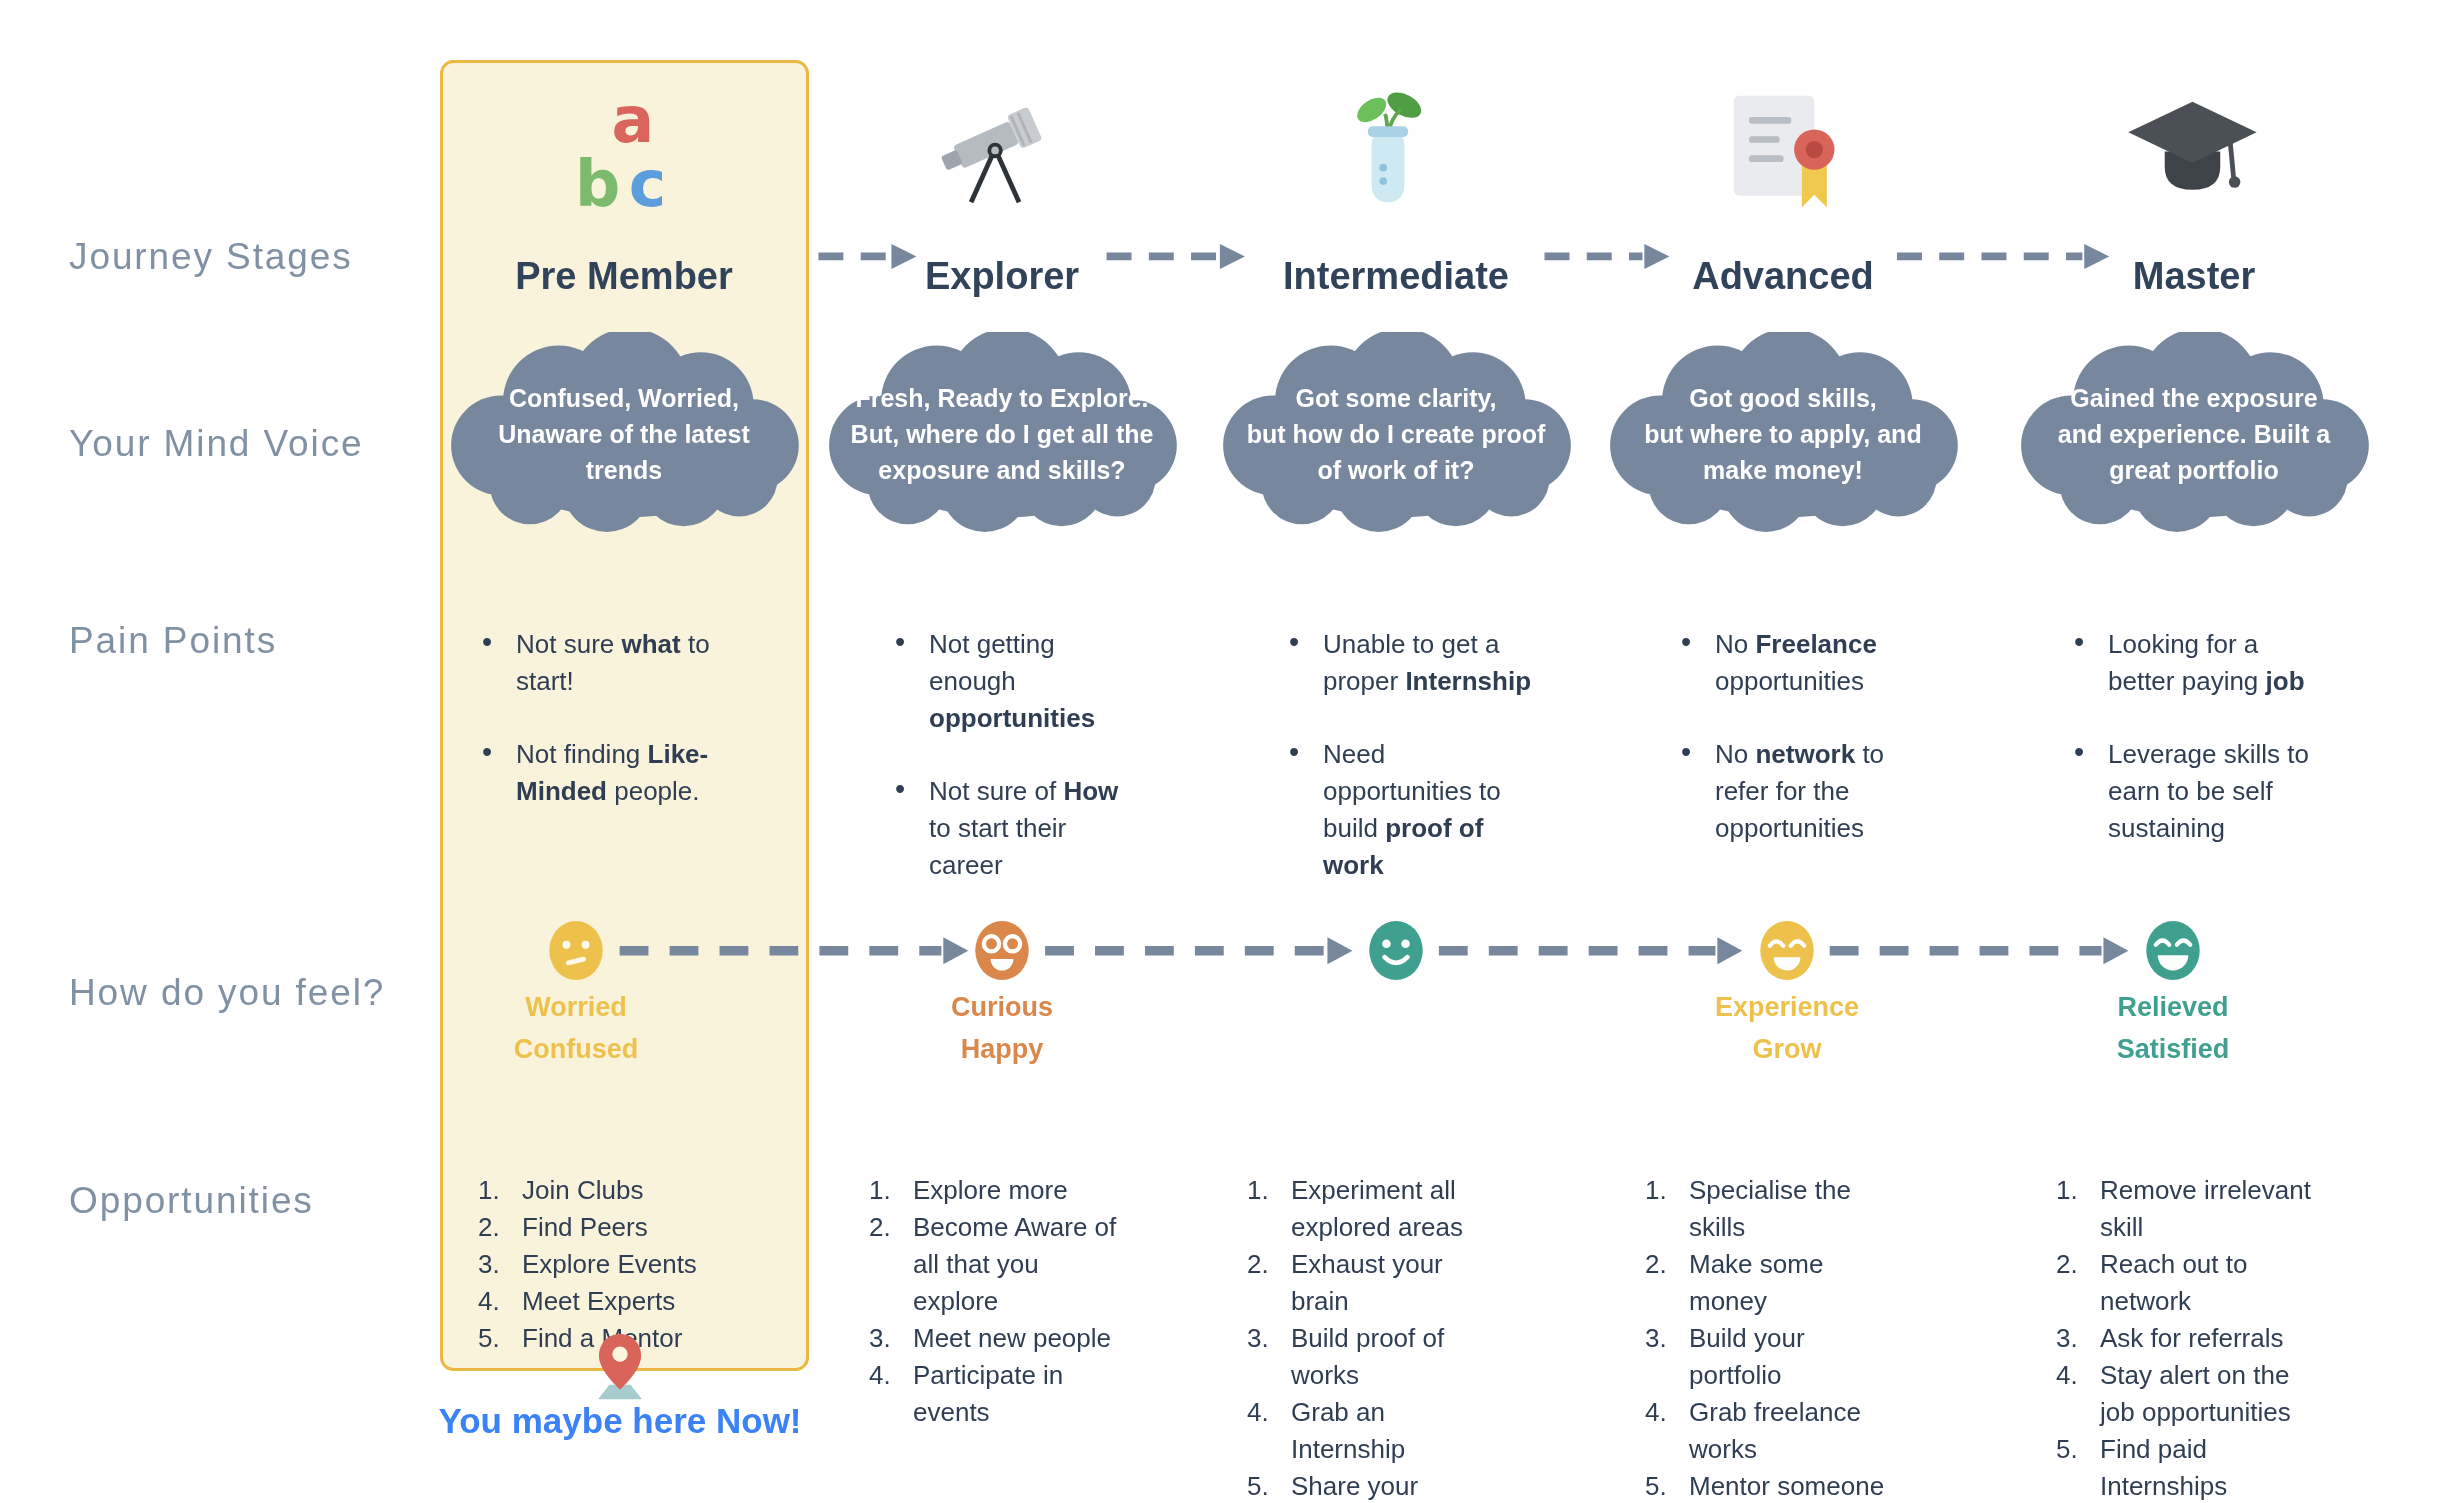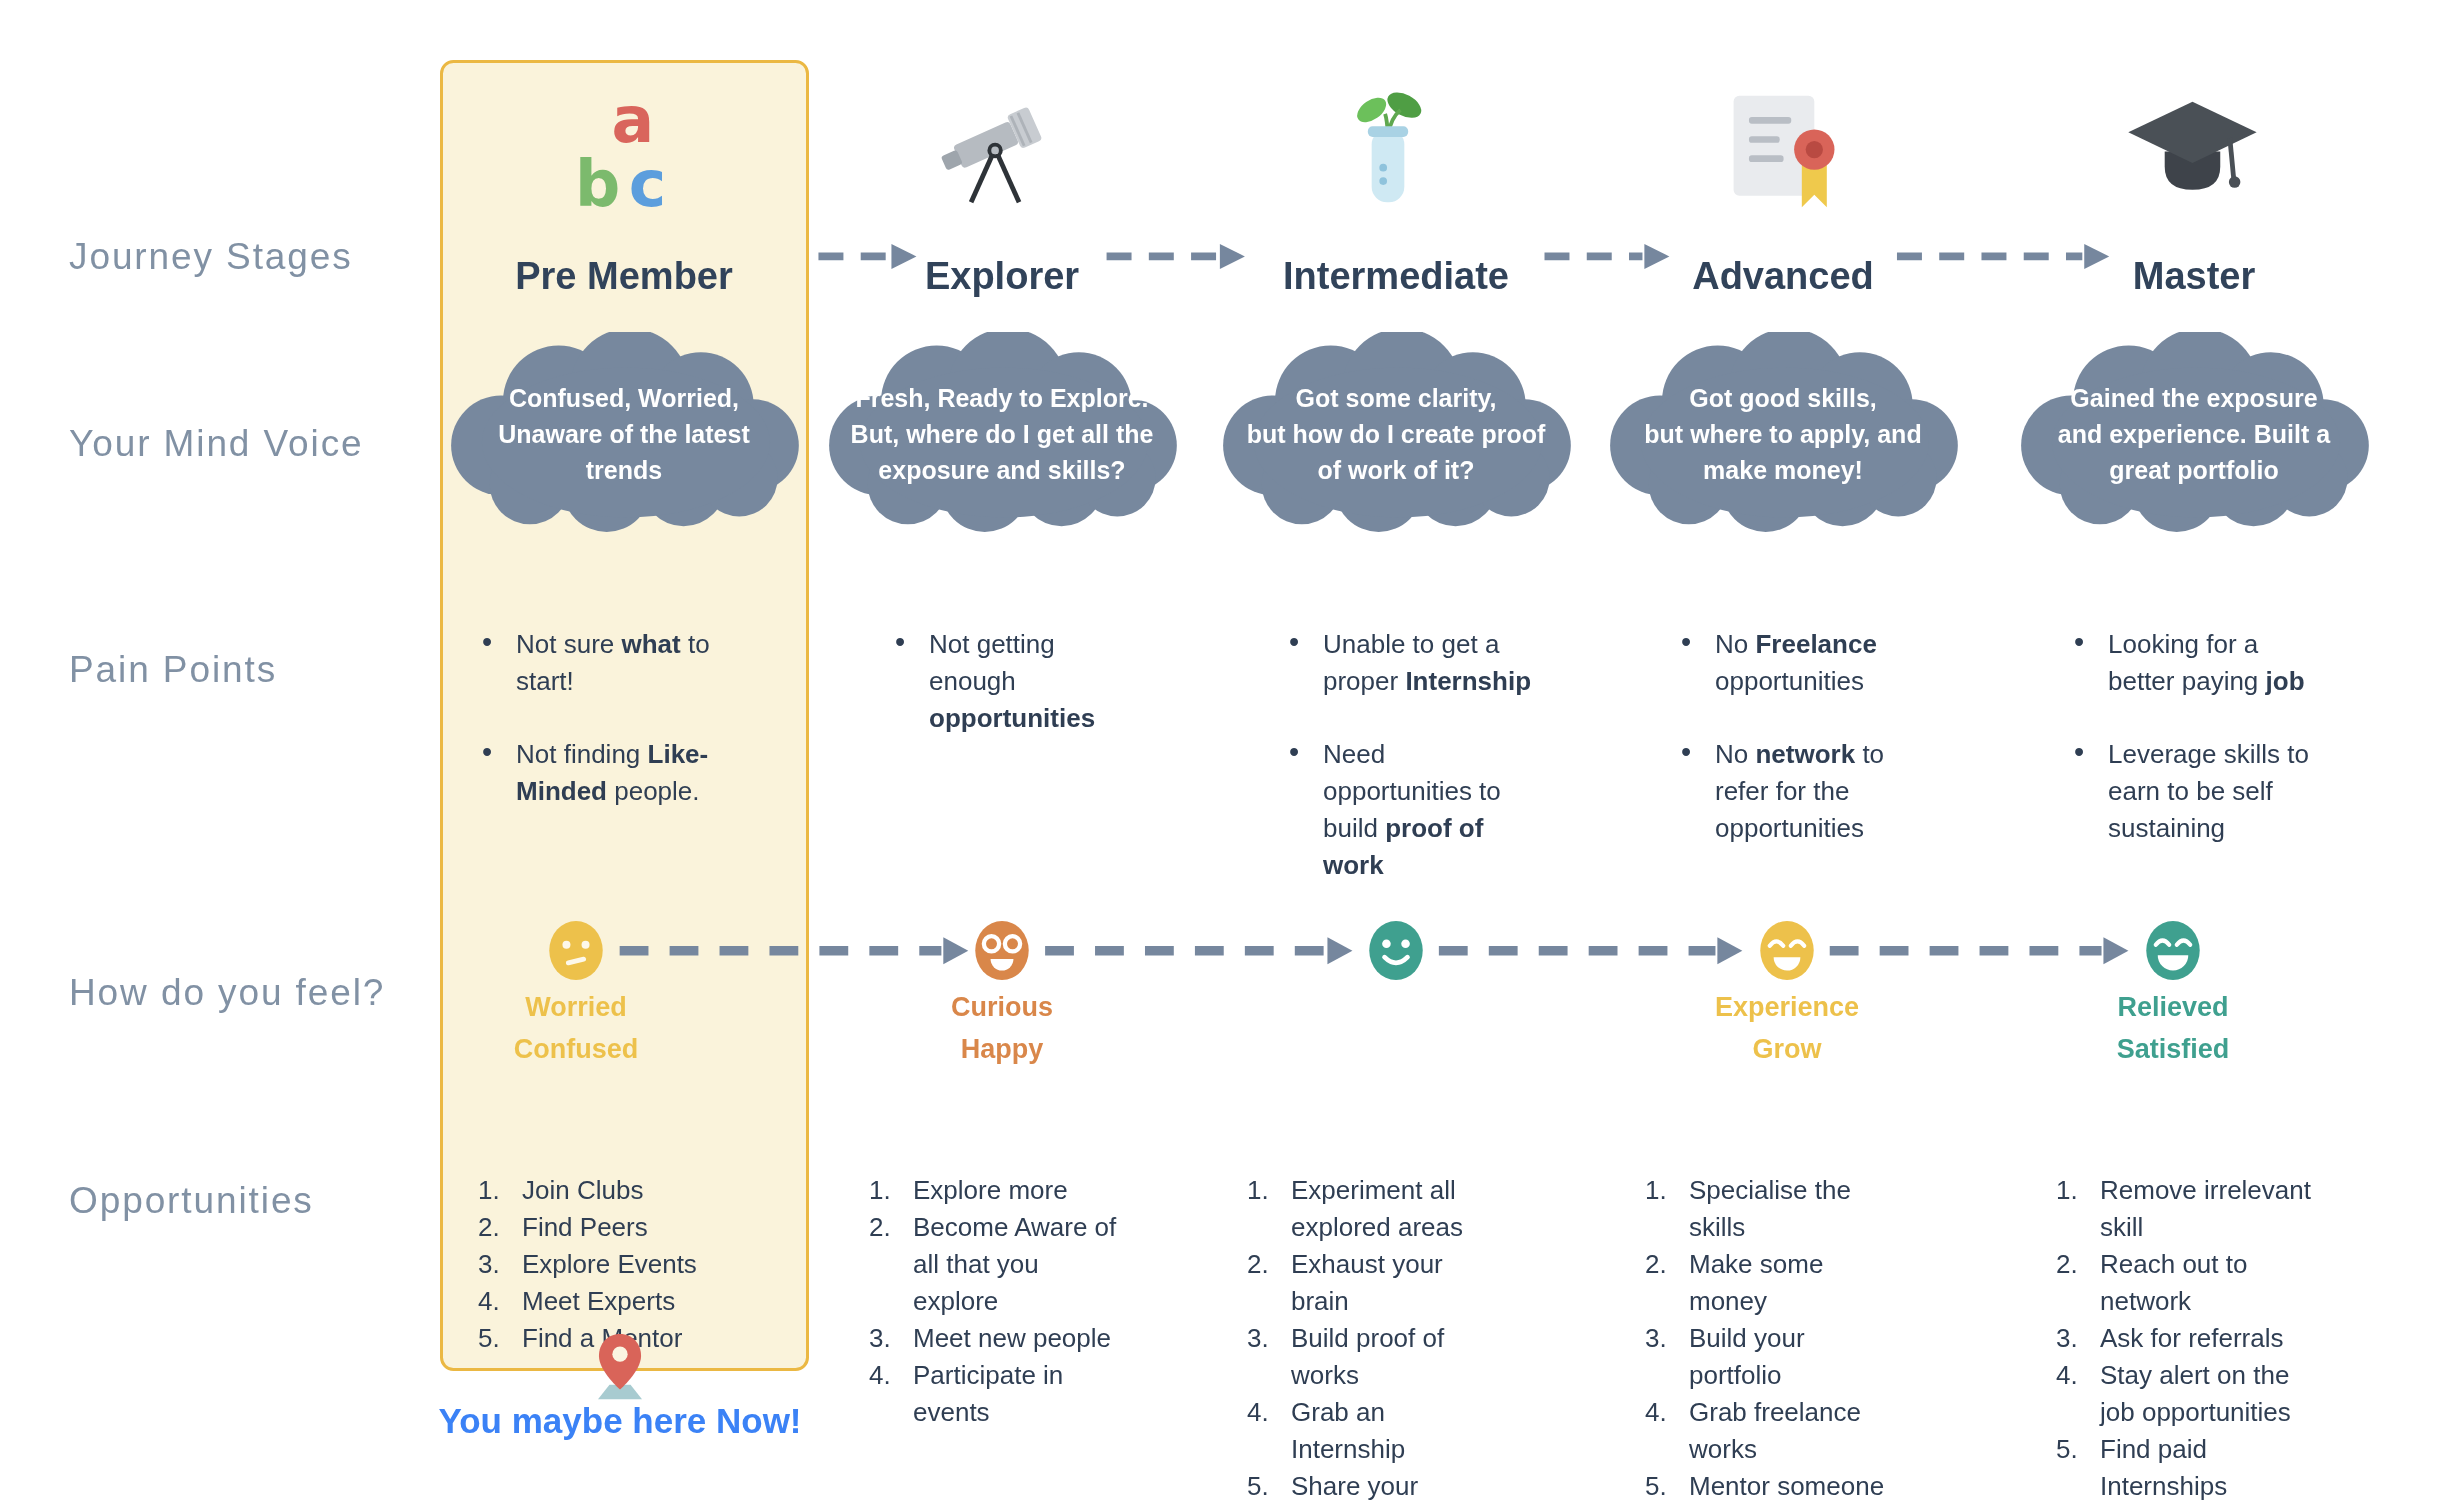--- a/index.html
+++ b/index.html
@@ -62,21 +62,21 @@
 </head>
 <body>
 
 <div id="canvas">
 
   <div class="highlight-box"></div>
 
 
   <div class="row-label" style="top:236px">Journey Stages</div>
   <div class="row-label" style="top:423px">Your Mind Voice</div>
-  <div class="row-label" style="top:649px">Pain Points</div>
+  <div class="row-label" style="top:620px">Pain Points</div>
   <div class="row-label" style="top:972px">How do you feel?</div>
   <div class="row-label" style="top:1180px">Opportunities</div>
 
   <svg class="arrow-layer" width="2459" height="1503" viewBox="0 0 2560 1565">
     <g stroke="#76879E" stroke-width="8" stroke-dasharray="26 18" fill="none">
       <line x1="852" y1="267" x2="926" y2="267"></line>
       <line x1="1152" y1="267" x2="1268" y2="267"></line>
       <line x1="1608" y1="267" x2="1710" y2="267"></line>
       <line x1="1975" y1="267" x2="2168" y2="267"></line>
     </g>
@@ -262,20 +262,21 @@
 great portfolio</div>
   </div>
 
   <ul class="pain" style="left:480px;width:267px">
     <li><span>Not sure </span><span class="b">what</span><span> to start!</span></li>
     <li><span>Not finding </span><span class="b">Like-Minded</span><span> people.</span></li>
   </ul>
 
   <ul class="pain" style="left:893px;width:248px">
     <li><span>Not getting enough </span><span class="b">opportunities</span></li>
+    <li><span>Not sure of </span><span class="b">How</span><span> to start their career</span></li>
   </ul>
 
   <ul class="pain" style="left:1287px;width:252px">
     <li><span>Unable to get a proper </span><span class="b">Internship</span></li>
     <li><span>Need opportunities to build </span><span class="b">proof of work</span></li>
   </ul>
 
   <ul class="pain" style="left:1679px;width:238px">
     <li><span>No </span><span class="b">Freelance</span><span> opportunities</span></li>
     <li><span>No </span><span class="b">network</span><span> to refer for the opportunities</span></li>

